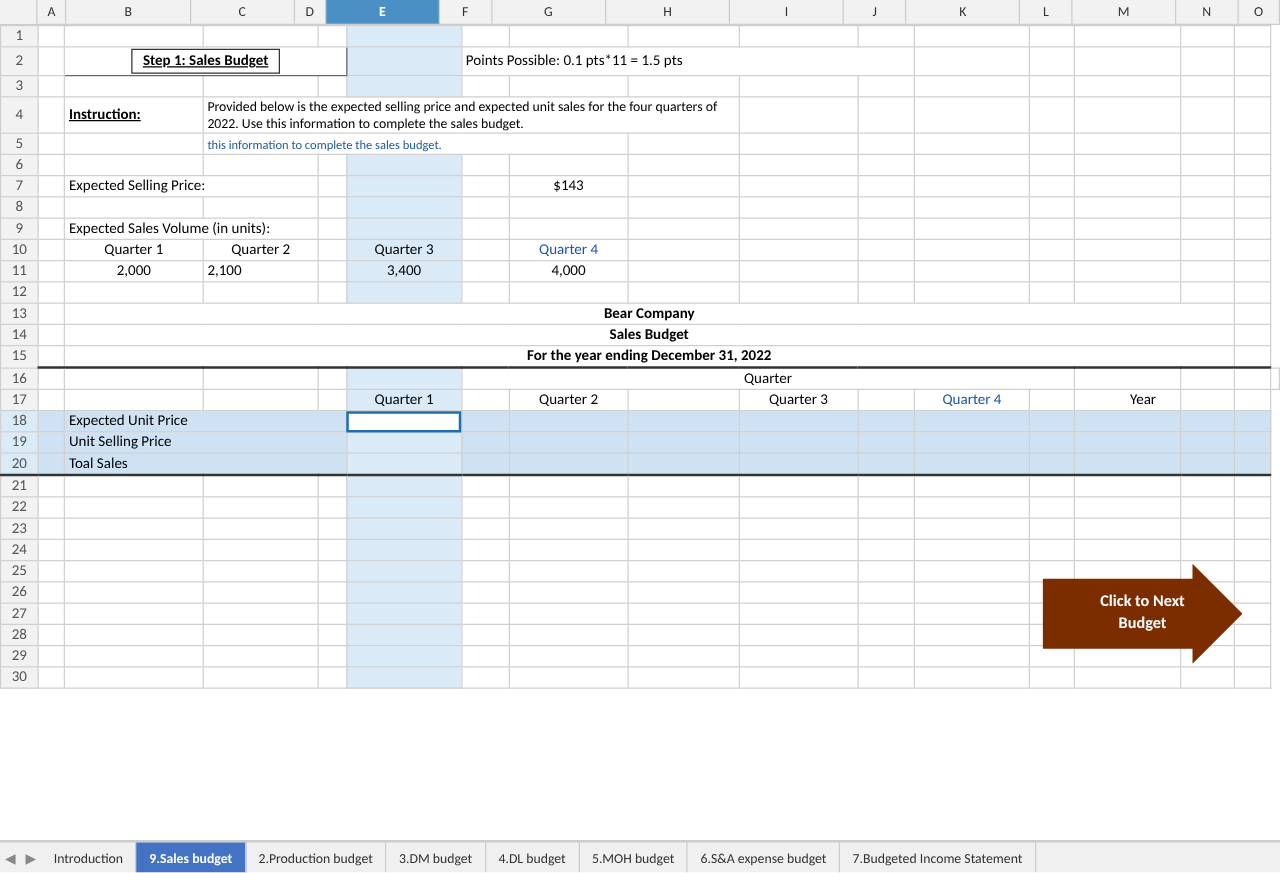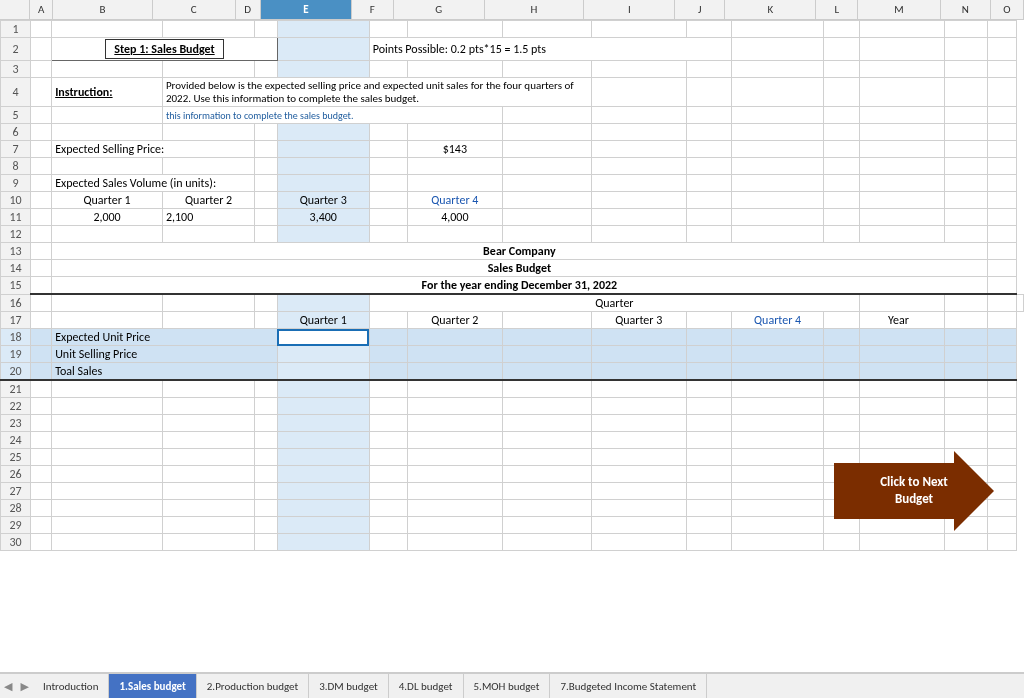--- a/index.html
+++ b/index.html
@@ -142,21 +142,21 @@
       </tr>
 
       <tr>
         <td class="row-num">2</td>
         <td></td>
         <td colspan="3" style="text-align:center; border: 1px solid #666;">
           <span class="step-box bold">Step 1: Sales Budget</span>
         </td>
         <td class="col-e-highlight"></td>
         <td colspan="5" style="font-size:12px;">
-          <span>Points Possible: 0.2 pts*15 = 1.5 pts</span>
+          <span>Points Possible: 0.1 pts*11 = 1.5 pts</span>
         </td>
         <td></td>
         <td></td>
         <td></td>
         <td></td>
         <td></td>
       </tr>
 
       <tr>
         <td class="row-num">3</td>
@@ -421,21 +421,21 @@
         </td>
         <td></td>
         <td style="text-align:center;">
           <span>Quarter 3</span>
         </td>
         <td></td>
         <td style="text-align:center; color:#1a56b0;">
           <span>Quarter 4</span>
         </td>
         <td></td>
-        <td style="padding-left:28px;">
+        <td style="text-align:center;padding-left:28px;">
           <span>Year</span>
         </td>
         <td></td>
         <td></td>
       </tr>
 
       <tr style="background:#e8f0f8;margin-top:12px;">
         <td class="row-num" style="background:#dbeaf7;">18</td>
         <td class="input-cell"></td>
         <td colspan="3" class="input-cell">
@@ -688,30 +688,33 @@
   </div>
 </div>
 
 <div class="tab-bar">
   <div class="tab-nav">◀</div>
   <div class="tab-nav">▶</div>
   <div class="tab">
     <span>Introduction</span>
   </div>
   <div class="tab active">
-    <span>1.Sales budget</span>
+    <span>9.Sales budget</span>
   </div>
   <div class="tab">
     <span>2.Production budget</span>
   </div>
   <div class="tab">
     <span>3.DM budget</span>
   </div>
   <div class="tab">
     <span>4.DL budget</span>
   </div>
   <div class="tab">
     <span>5.MOH budget</span>
   </div>
   <div class="tab">
+    <span>6.S&amp;A expense budget</span>
+  </div>
+  <div class="tab">
     <span>7.Budgeted Income Statement</span>
   </div>
 </div>
 
 </body></html>

